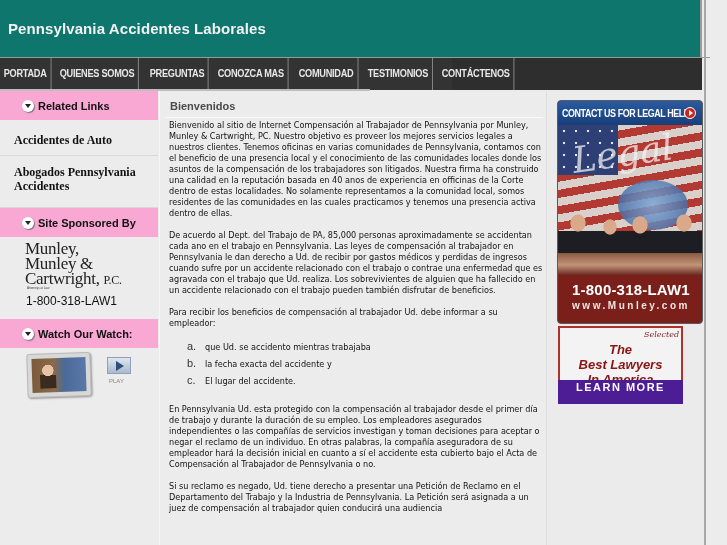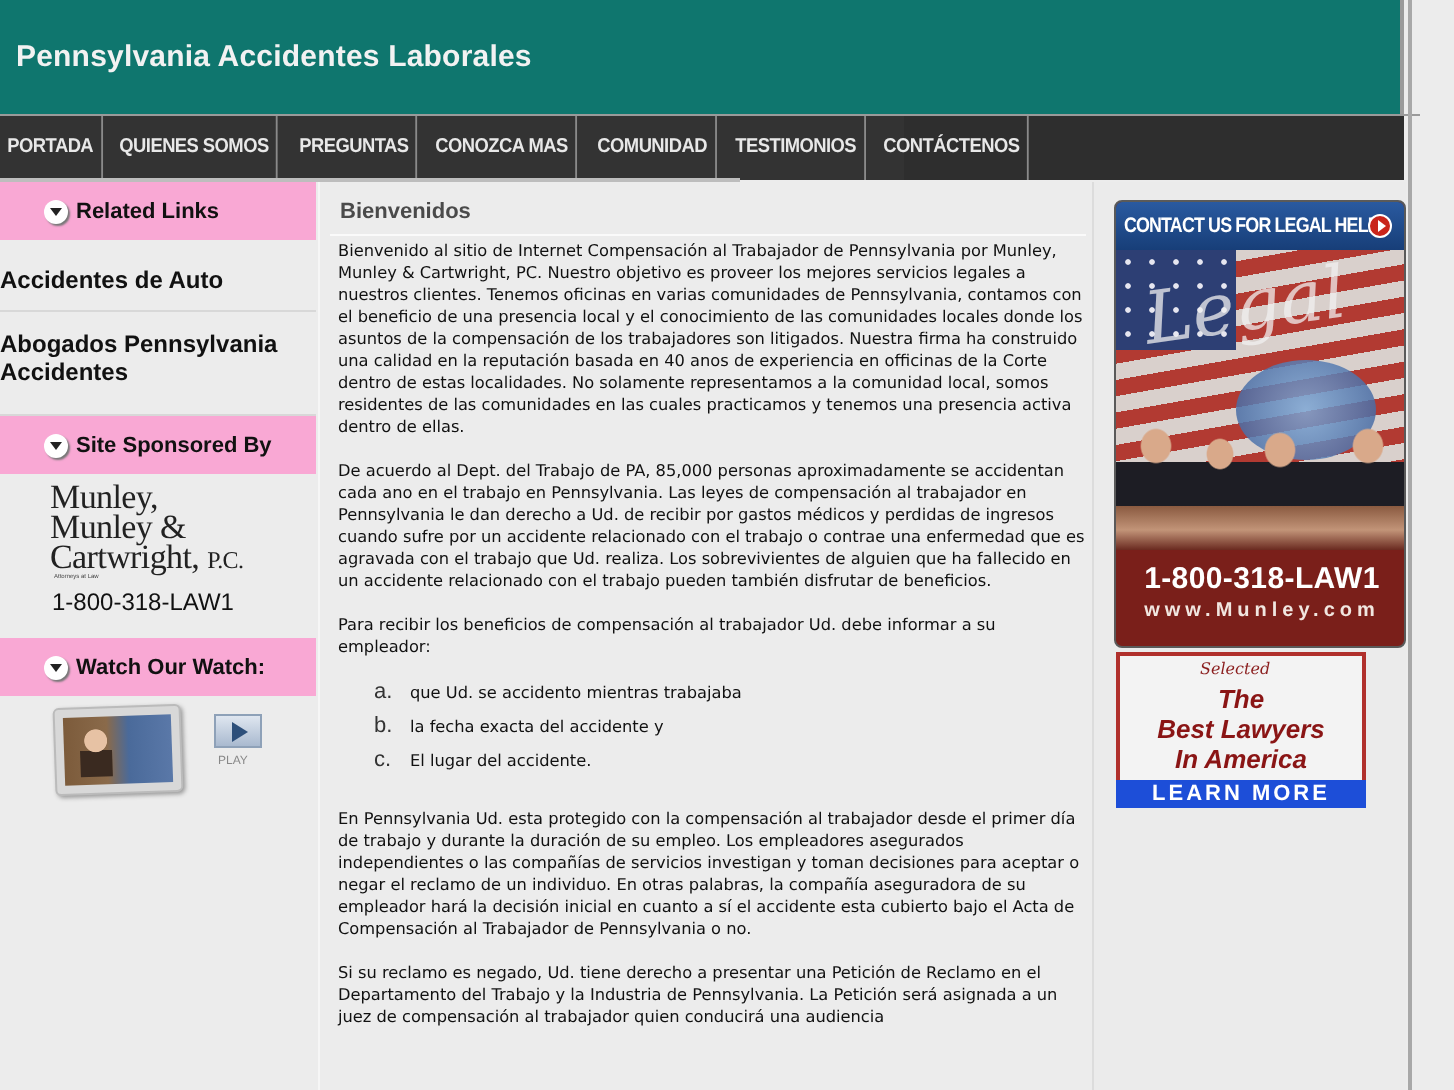--- a/index.html
+++ b/index.html
@@ -43,22 +43,22 @@
   }
   .side-head .chev {
     width: 12px; height: 12px; border-radius: 50%; background: #fff;
     box-shadow: 1px 1px 1px #777; margin-right: 4px; position: relative;
   }
   .side-head .chev::after {
     content: ""; position: absolute; left: 3px; top: 4px;
     border-left: 3px solid transparent; border-right: 3px solid transparent; border-top: 4px solid #222;
   }
   .side-link {
-    display: block; padding: 0 0; font-size: 12px; font-weight: bold; color: #111;
-    border-bottom: 1px solid #d8d8d8; line-height: 14px; text-decoration: none;
+    display: block; padding: 0 14px; font-size: 12px; font-weight: bold; color: #111;
+    border-bottom: 1px solid #d8d8d8; line-height: 14px; text-decoration: none; font-family: Liberation Serif, serif;
   }
   .side-link.l1 { height: 36px; padding-top: 13px; }
   .side-link.l2 { height: 52px; padding-top: 9px; }
 
   .sponsor { height: 82px; position: relative; }
   .sponsor-logo {
     position: absolute; left: 25px; top: 4px; font-family: "Liberation Serif", serif;
     color: #222; font-size: 17px; line-height: 15px; letter-spacing: -0.3px;
   }
   .sponsor-logo .pc { font-size: 12px; }
@@ -165,31 +165,31 @@
   .ad1-url {
     position: absolute; left: 0; top: 199px; width: 146px; text-align: center;
     color: #f1e6e0; font-size: 10px; font-weight: bold; letter-spacing: 2.5px;
   }
 
   .ad2 {
     position: absolute; left: 11px; top: 235px; width: 125px; height: 78px;
     background: #f3f3f3; border: 2px solid #b0302c;
   }
   .ad2-sel {
-    position: absolute; left: 0; top: 2px; width: 119px; text-align: left;
-    font-family: "DejaVu Serif", serif; font-style: italic; font-size: 8px; color: #8a1d1d; margin-left: 40px;
+    position: absolute; left: 0; top: 2px; width: 119px; text-align: right;
+    font-family: "DejaVu Serif", serif; font-style: italic; font-size: 8px; color: #8a1d1d;
   }
   .ad2-main {
     position: absolute; left: 0; top: 14px; width: 121px; text-align: center;
     font-family: "Liberation Sans", sans-serif; font-style: italic; font-weight: bold;
     color: #8a1515; font-size: 13px; line-height: 15px;
   }
   .ad2-learn {
-    position: absolute; left: -2px; bottom: -2px; width: 125px; height: 14px;
-    background: #1d4ed8; color: #fff; text-align: center; font-size: 11px; font-weight: bold;
+    position: absolute; left: -2px; bottom: -2px; width: 125px; height: 24px;
+    background: #4c1d95; color: #fff; text-align: center; font-size: 11px; font-weight: bold;
     letter-spacing: 1.5px; line-height: 14px; margin-top: 39px;
   }
 </style>
 </head>
 <body>
 
 <div class="header">
   <div class="header-title">Pennsylvania Accidentes Laborales</div>
 </div>
 <div class="header-sep"></div>

